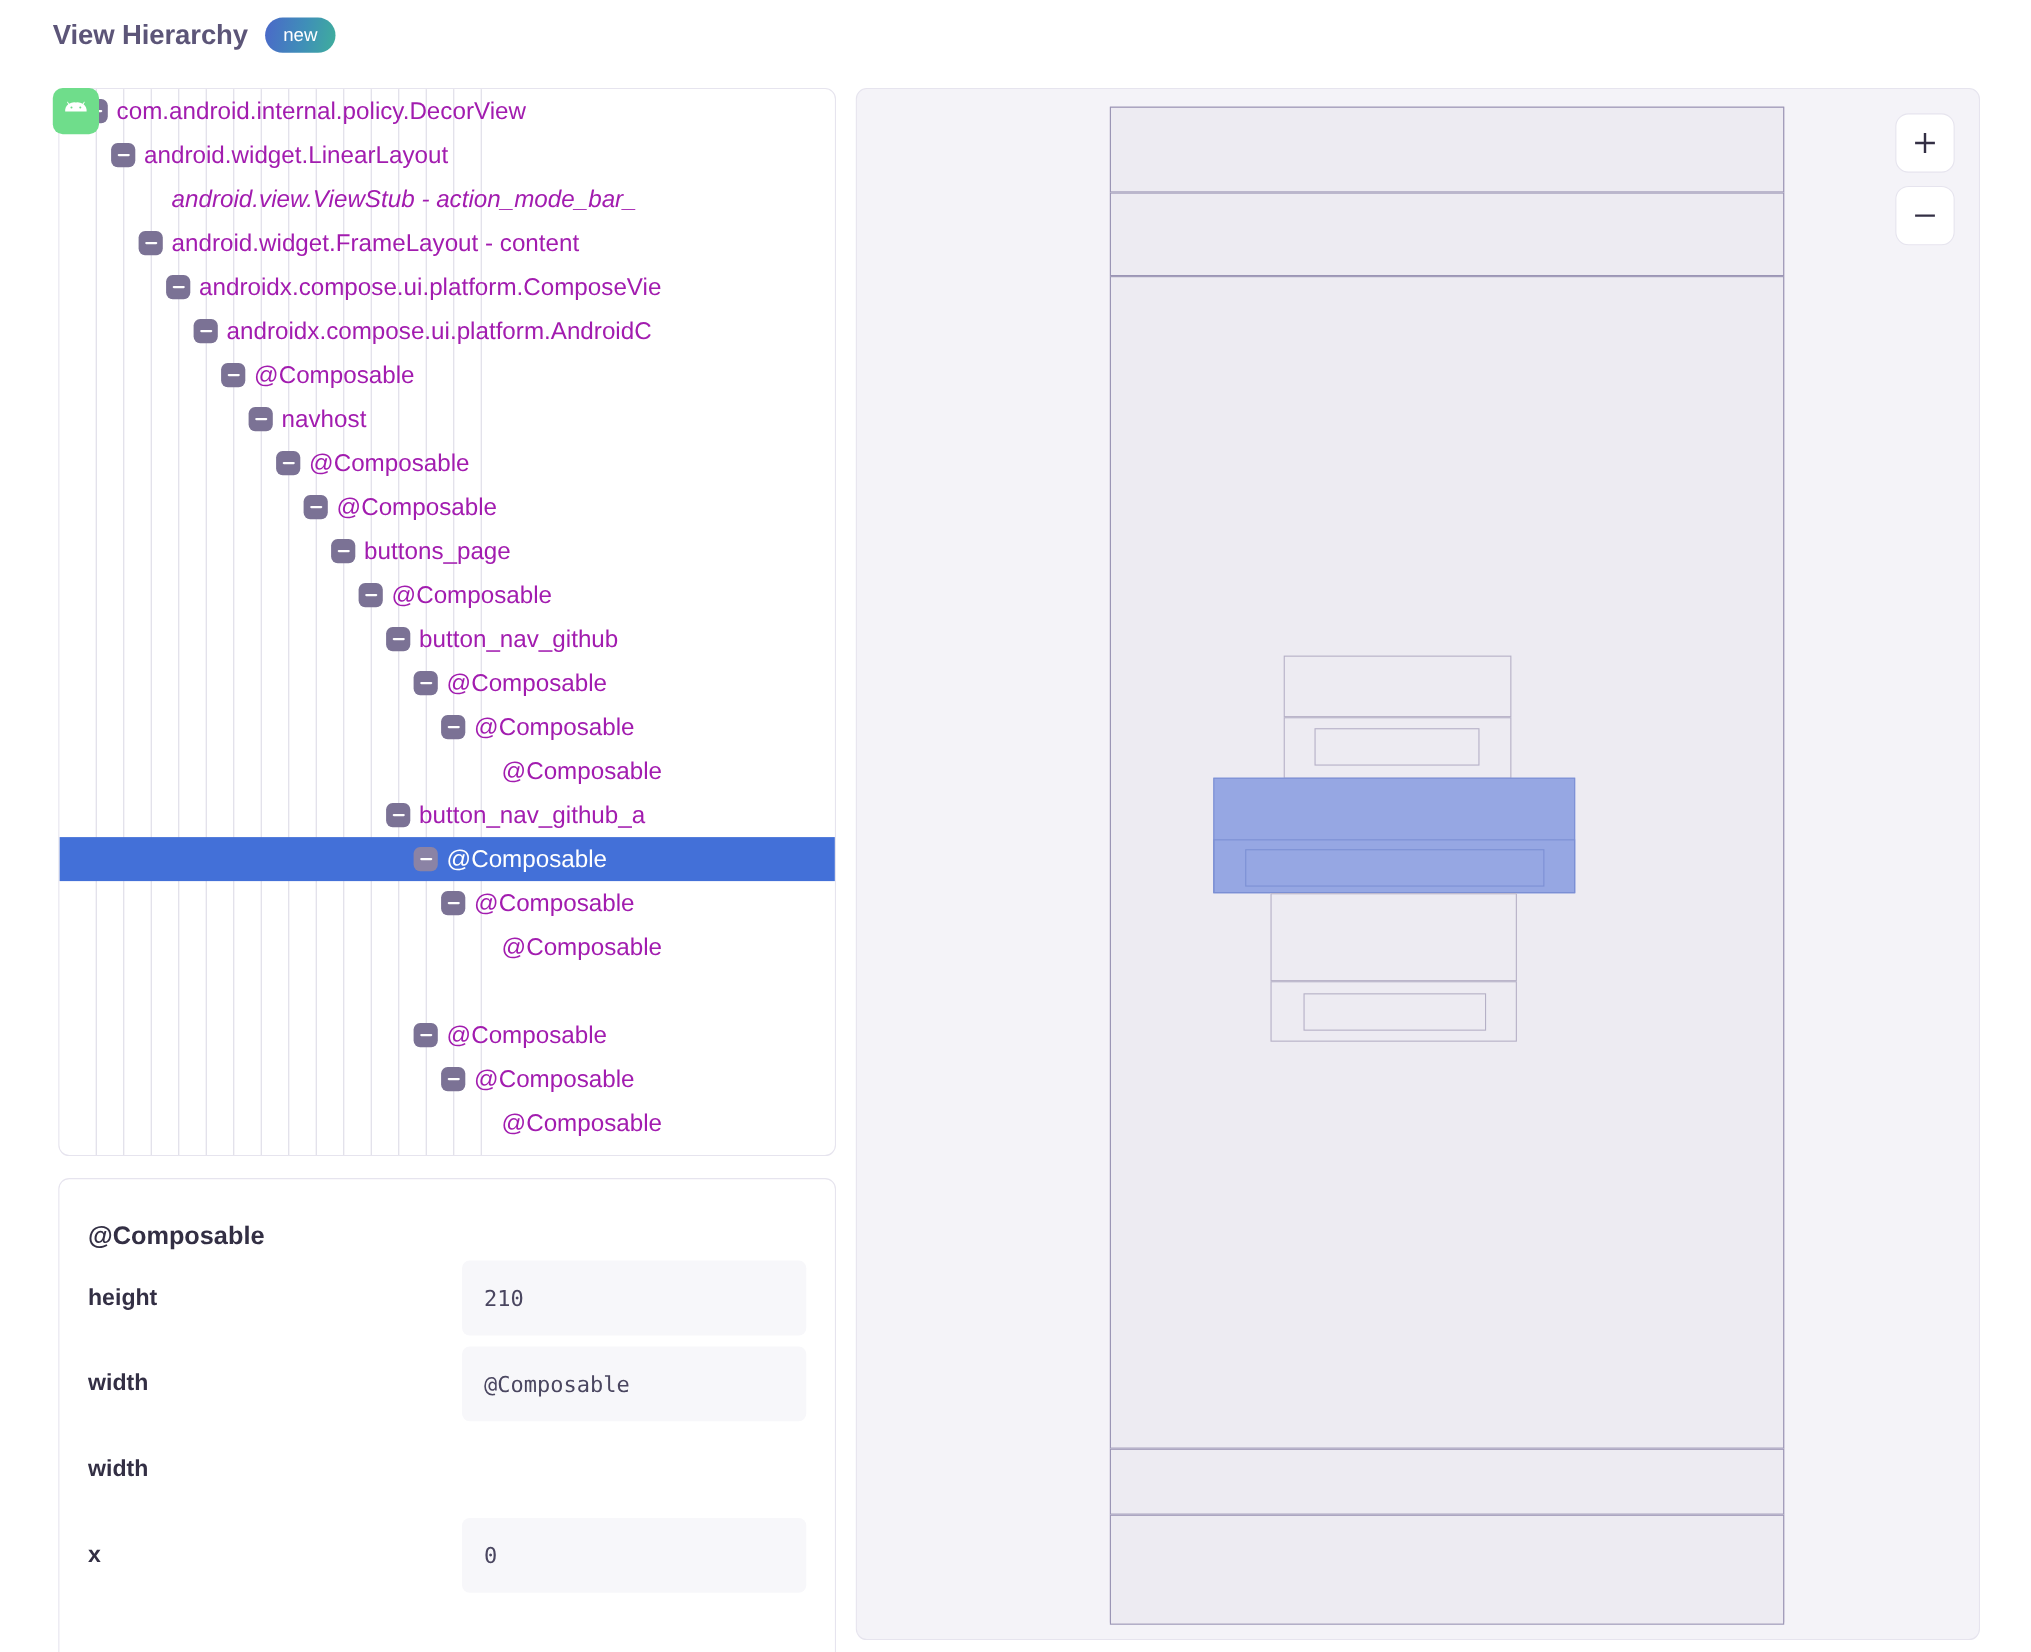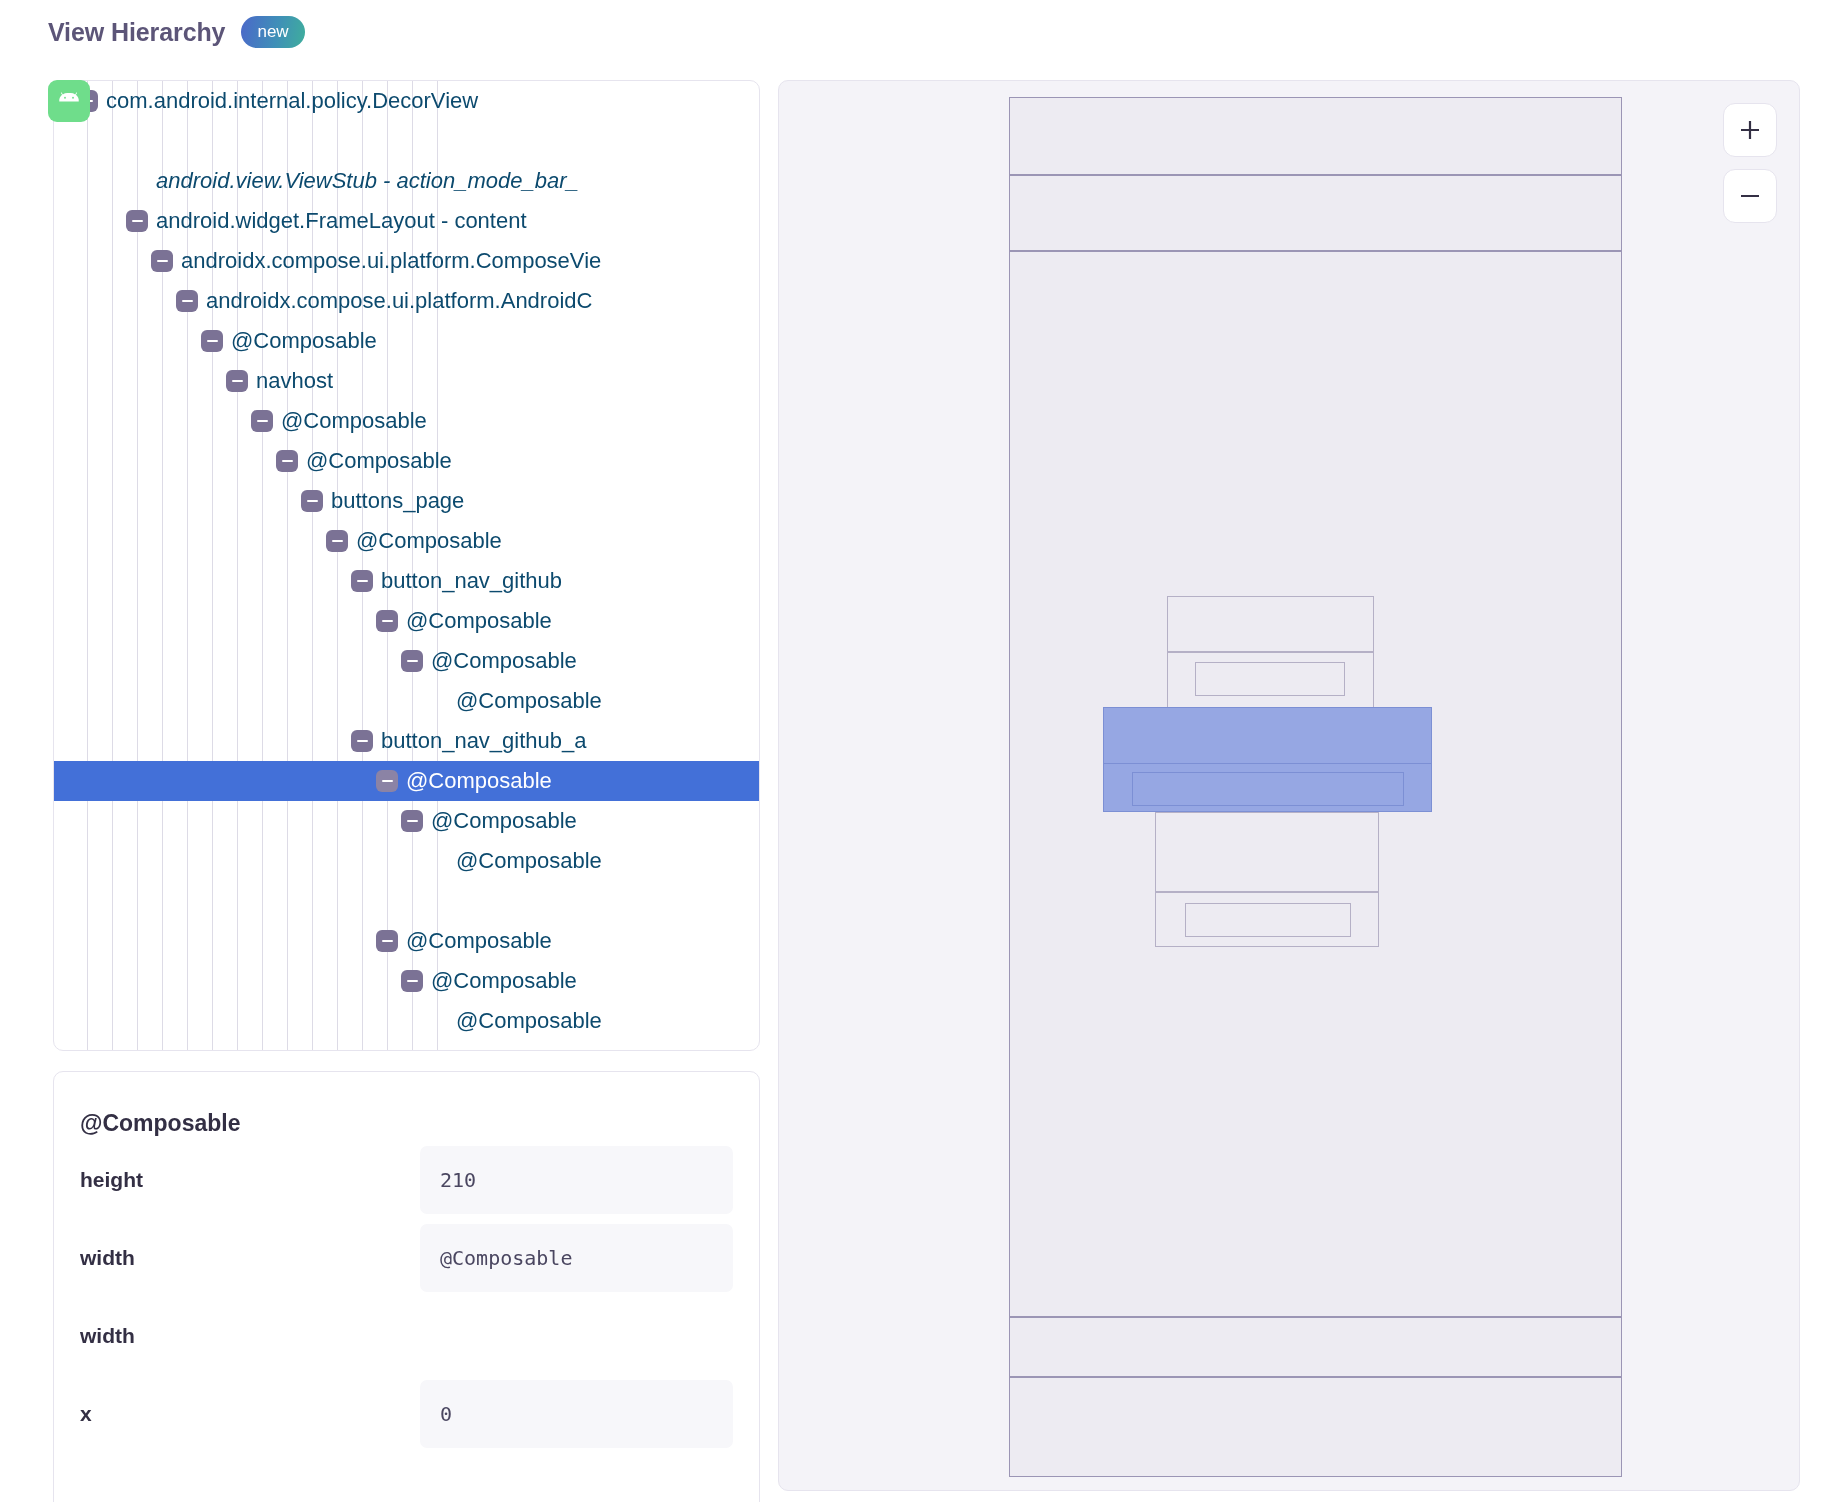--- a/index.html
+++ b/index.html
@@ -69,21 +69,21 @@
     position: relative;
     width: 100%; height: 100%;
     overflow: hidden;
   }
   .tree-row {
     position: relative;
     height: 40px;
     display: flex; align-items: center;
     white-space: nowrap;
     font-size: 22px;
-    color: #0c4a6e;
+    color: #a21caf;
   }
   .tree-row.selected {
     background: #4370d8;
     color: #ffffff;
   }
   .indent-guides {
     position: absolute;
     left: 0; top: 0; bottom: 0;
     pointer-events: none;
   }
@@ -246,20 +246,26 @@
             <div class="guide" style="left: 333px;"></div>
             <div class="guide" style="left: 358px;"></div>
             <div class="guide" style="left: 383px;"></div>
           </div>
           <div class="tree-row" style="top: 0px; position: absolute; left: 0px; right: 0px;">
             <div class="row-content" style="margin-left: 22px;">
               <span class="toggle"></span>
               <span class="node-label">com.android.internal.policy.DecorView</span>
             </div>
           </div>
+          <div class="tree-row" style="top: 40px; position: absolute; left: 0px; right: 0px;">
+            <div class="row-content" style="margin-left: 47px;">
+              <span class="toggle"></span>
+              <span class="node-label">android.widget.LinearLayout</span>
+            </div>
+          </div>
           <div class="tree-row" style="top: 80px; position: absolute; left: 0px; right: 0px; font-style: italic;">
             <div class="row-content" style="margin-left: 72px;">
               <span class="toggle hidden"></span>
               <span class="node-label">android.view.ViewStub - action_mode_bar_</span>
             </div>
           </div>
           <div class="tree-row" style="top: 120px; position: absolute; left: 0px; right: 0px;">
             <div class="row-content" style="margin-left: 72px;">
               <span class="toggle"></span>
               <span class="node-label">android.widget.FrameLayout - content</span>

